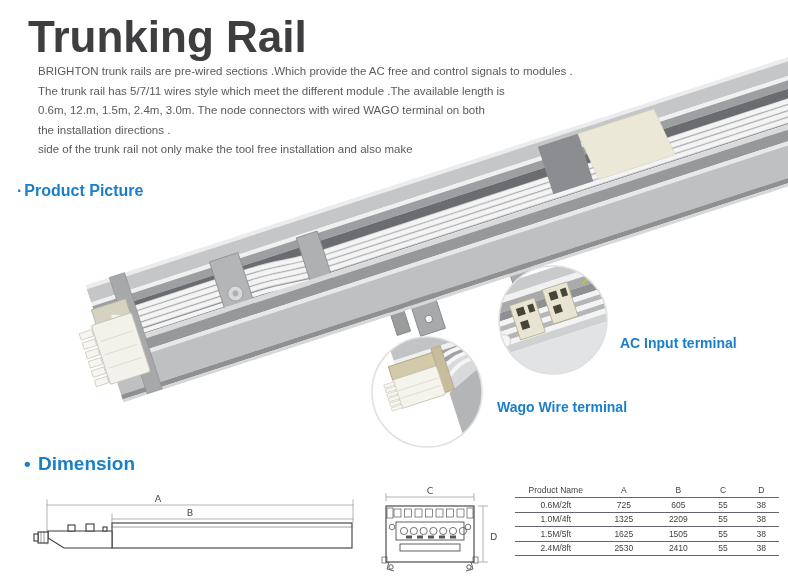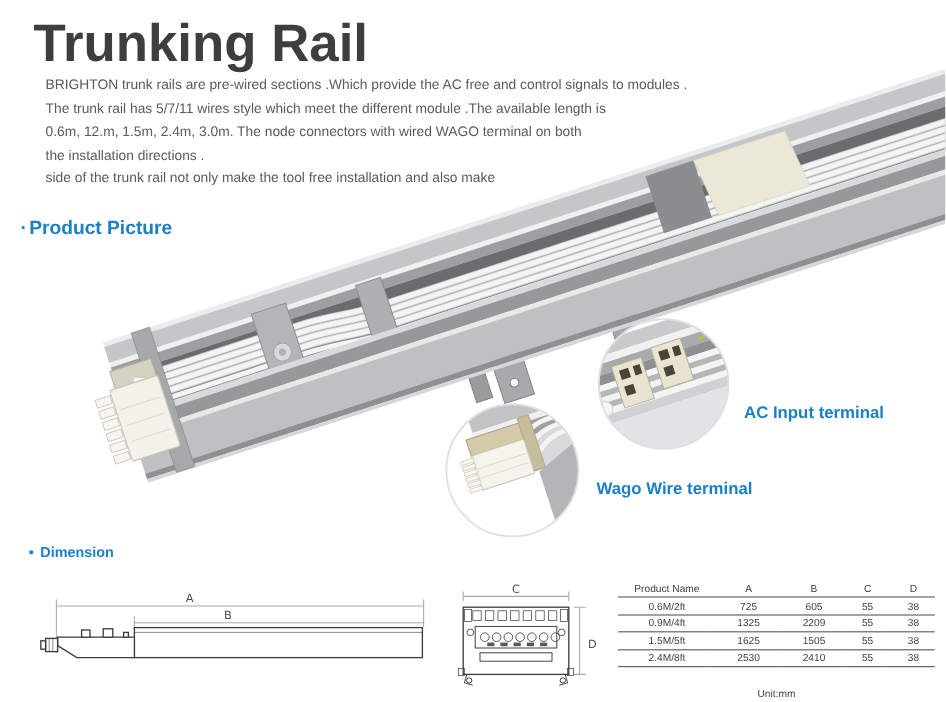--- a/index.html
+++ b/index.html
@@ -13,21 +13,21 @@
     font-size:44px; font-weight:700; color:#3e3e40; letter-spacing:0px;
   }
   .description { position:absolute; left:38px; top:62px; width:560px; }
   .description p {
     font-size:11.5px; color:#595a5c; line-height:19.5px; white-space:nowrap;
   }
   .section-heading {
     position:absolute; font-weight:700; color:#1a7fc9;
   }
   #pp-heading { left:17px; top:182px; font-size:16px; }
-  #dim-heading { left:24px; top:453px; font-size:12px; }
+  #dim-heading { left:24px; top:453px; font-size:19px; }
   .section-heading .bullet { margin-right:2px; }
   #product-art { position:absolute; left:0; top:38px; }
   .callout-label {
     position:absolute; font-size:14px; font-weight:700; color:#1a7fc9; white-space:nowrap;
   }
   #ac-label { left:620px; top:311px;margin-top:24px; }
   #wago-label { left:497px; top:399px; }
   #dim-art { position:absolute; left:0; top:478px; }
   .spec-table { position:absolute; left:515px; top:483px; width:264px; }
   .spec-table table { border-collapse:collapse; width:100%; }
@@ -300,21 +300,21 @@
         <th class="col-d">D</th>
       </tr>
       <tr>
         <td class="col-name">0.6M/2ft</td>
         <td class="col-a">725</td>
         <td class="col-b">605</td>
         <td class="col-c">55</td>
         <td class="col-d">38</td>
       </tr>
       <tr>
-        <td class="col-name">0.9M/4ft</td>
+        <td class="col-name">1.0M/4ft</td>
         <td class="col-a">1325</td>
         <td class="col-b">2209</td>
         <td class="col-c">55</td>
         <td class="col-d">38</td>
       </tr>
       <tr>
         <td class="col-name">1.5M/5ft</td>
         <td class="col-a">1625</td>
         <td class="col-b">1505</td>
         <td class="col-c">55</td>
@@ -323,15 +323,14 @@
       <tr>
         <td class="col-name">2.4M/8ft</td>
         <td class="col-a">2530</td>
         <td class="col-b">2410</td>
         <td class="col-c">55</td>
         <td class="col-d">38</td>
       </tr>
     </tbody>
       </table>
   </div>
-  <div class="unit-note">Unit:mm</div>
 
 </div>
 
 </body></html>

